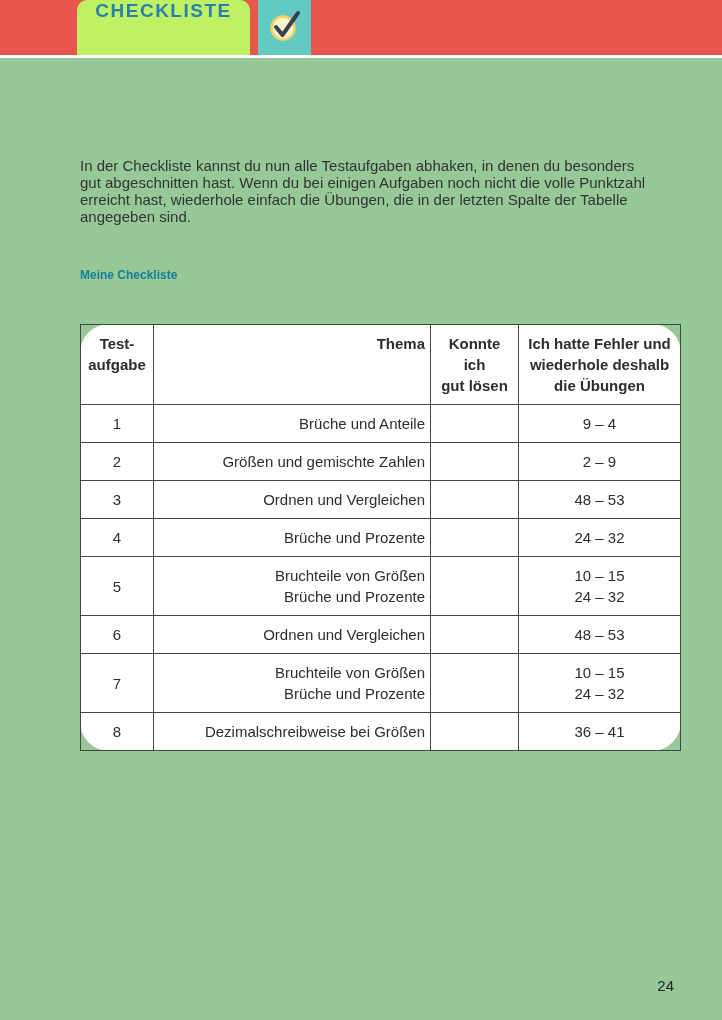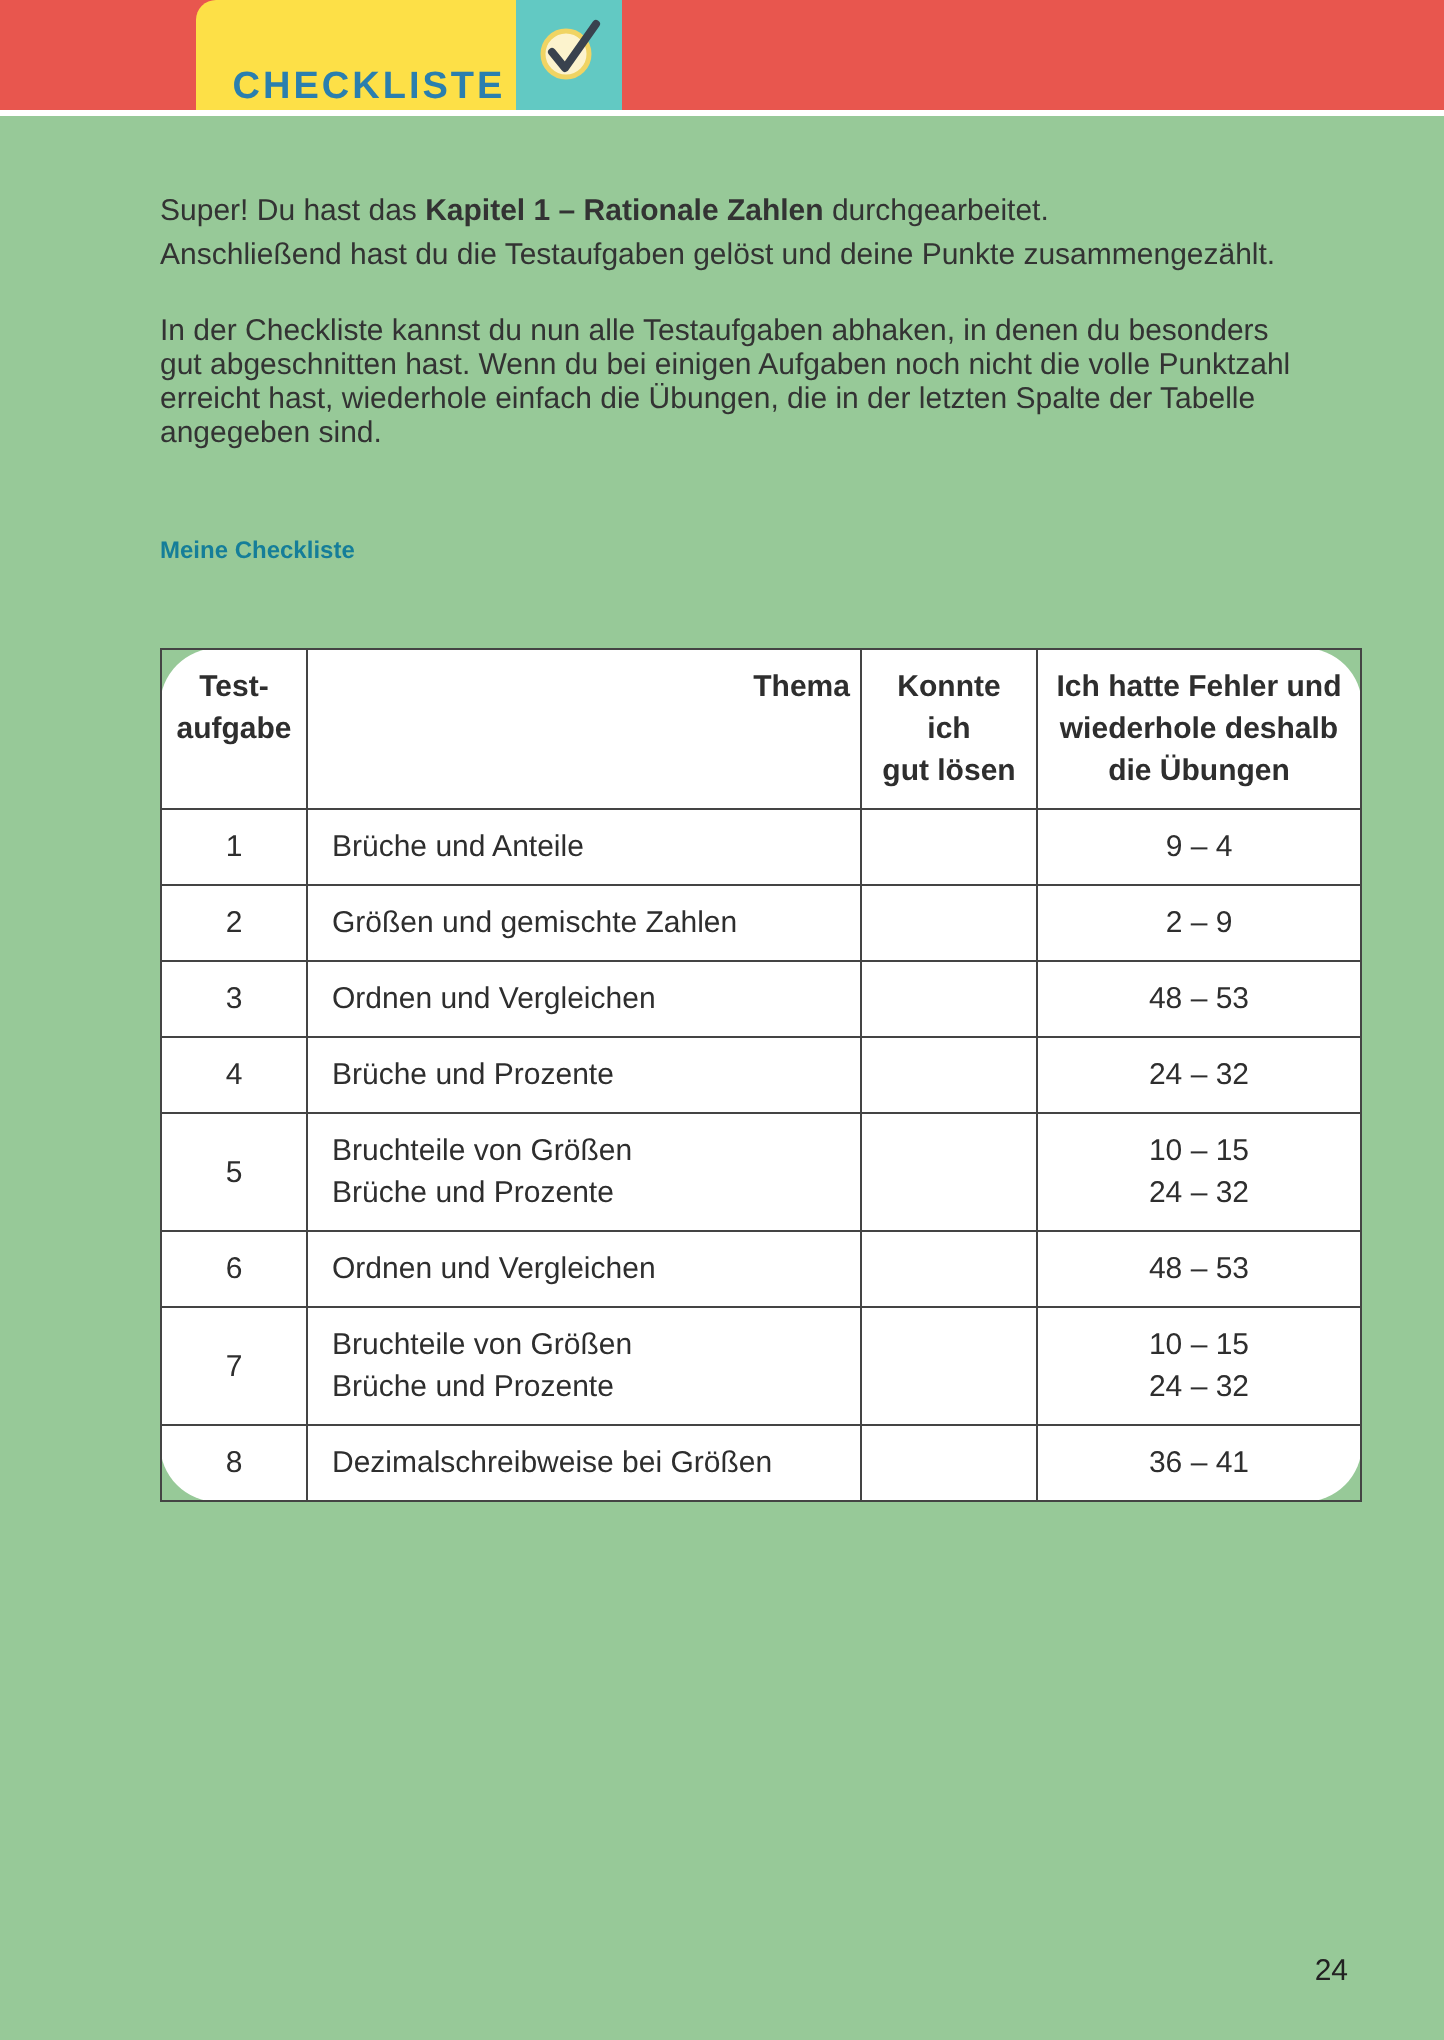--- a/index.html
+++ b/index.html
@@ -22,25 +22,25 @@
   }
   
   .topbar {
     position: absolute;
     top: 0; left: 0;
     width: 722px; height: 55px;
     background: #e8564e;
   }
   .tab {
     position: absolute;
-    top: 0; left: 98px;
+    top: 0; left: 77px;
     width: 173px; height: 55px;
-    background: #fde047;
+    background: #bef264;
     border-radius: 10px 10px 0 0;
-    display: flex; align-items: flex-end; justify-content: center;
+    display: flex; align-items: flex-start; justify-content: center;
   }
   .tab-label {
     color: #2a7fae;
     font-weight: bold;
     font-size: 19px;
     letter-spacing: 1.5px;
   }
   .check-square {
     position: absolute;
     top: 0; left: 258px;
@@ -100,21 +100,21 @@
   .checklist-table th.th-thema {
     text-align: right;
     padding-left: 12px;
   }
   .checklist-table td {
     vertical-align: middle;
     padding: 8px 5px;
     text-align: center;
   }
   .checklist-table td.td-thema {
-    text-align: left;
+    text-align: right;
     padding-left: 12px;
   }
   
   .page-number {
     position: absolute;
     right: 48px; bottom: 26px;
     font-size: 15px;
     color: #222222;
   }
 </style>
@@ -131,21 +131,20 @@
     <div class="check-square">
       <span>
         <svg width="38" height="40" viewBox="0 0 38 40">
           <circle cx="17" cy="22" r="11.5" fill="#fcf3cd" stroke="#f0d463" stroke-width="2.5"></circle>
           <path d="M10 21 L16.5 29 L32 7" stroke="#39424e" stroke-width="4" fill="none" stroke-linecap="round" stroke-linejoin="round"></path>
         </svg>
       </span>
     </div>
   </div>
 
-  <p class="intro-1"><span>Super! Du hast das </span><span class="bold">Kapitel 1 – Rationale Zahlen</span><span> durchgearbeitet.</span><br><span>Anschließend hast du die Testaufgaben gelöst und deine Punkte zusammengezählt.</span></p>
 
   <p class="intro-2">In der Checkliste kannst du nun alle Testaufgaben abhaken, in denen du besonders gut abgeschnitten hast. Wenn du bei einigen Aufgaben noch nicht die volle Punktzahl erreicht hast, wiederhole einfach die Übungen, die in der letzten Spalte der Tabelle angegeben sind.</p>
 
   <h2 class="section-title">Meine Checkliste</h2>
 
   <table class="checklist-table">
     <colgroup>
       <col style="width:73px">
       <col style="width:277px">
       <col style="width:88px">

